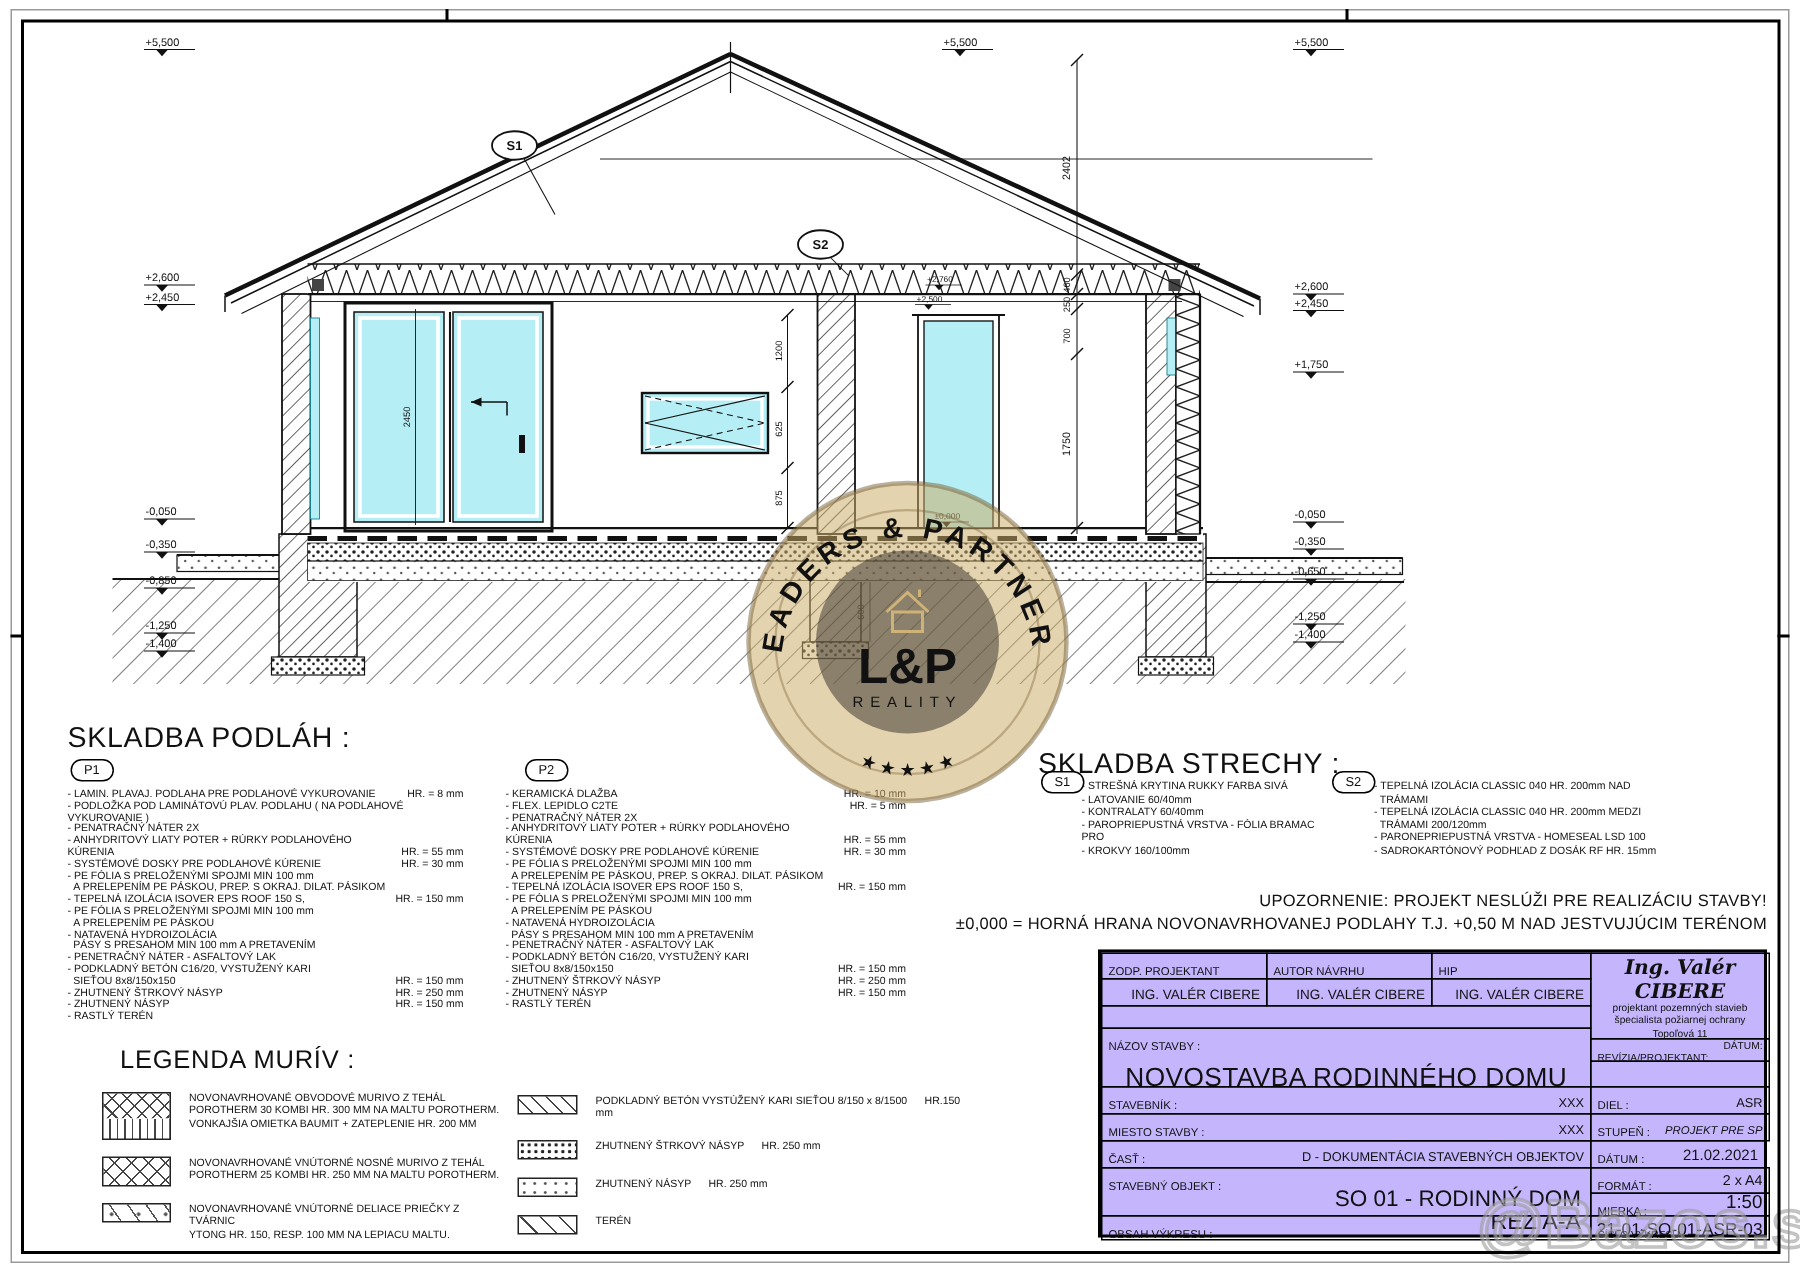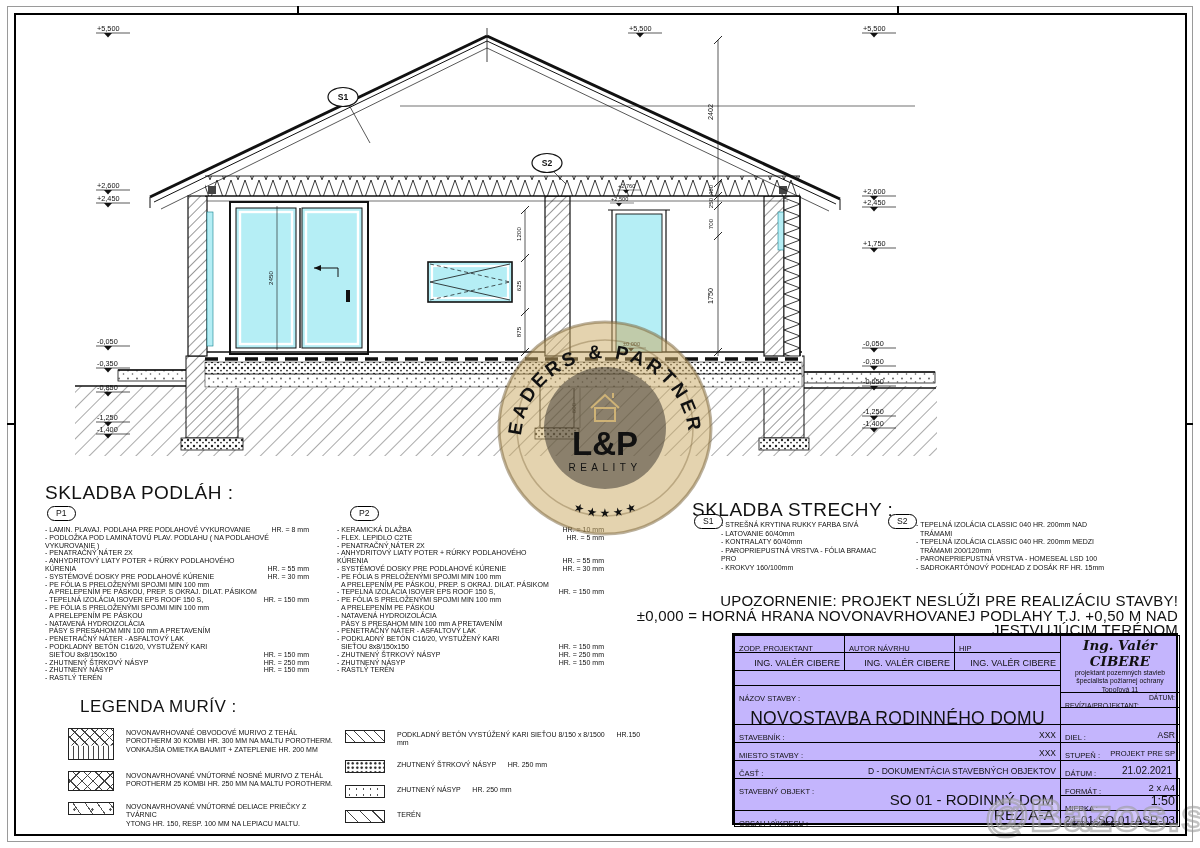--- a/index.html
+++ b/index.html
@@ -21,21 +21,21 @@
   .sec-title{position:absolute;font-size:19px;letter-spacing:0.5px;}
   .oval{position:absolute;display:inline-block;border:1.2px solid #000;border-radius:12px;
         padding:0 8px;height:13px;line-height:13px;font-size:8.6px;background:#fff;}
   .fl-list{position:absolute;}
   .fl-row{display:flex;justify-content:space-between;align-items:flex-end;}
   .fl-text{white-space:pre-wrap;font-size:7px;line-height:7.8px;}
   .fl-hr{white-space:pre;font-size:7px;line-height:7.8px;flex:none;padding-left:4px;}
   .rf-list{position:absolute;}
   .rf-text{display:block;white-space:pre-wrap;font-size:7px;line-height:8.6px;}
   .warning{position:absolute;left:600px;top:594px;width:578px;text-align:right;
-           font-size:15px;line-height:14.5px;letter-spacing:0.2px;}
+           font-size:11px;line-height:14.5px;letter-spacing:0.2px;}
   
   .lg-col{position:absolute;}
   .lg-row{display:flex;align-items:flex-start;margin-bottom:11px;}
   .lg-text{white-space:pre-wrap;font-size:7px;line-height:8.4px;padding-top:1px;}
   .sw{flex:none;width:46px;border:1.4px solid #222;margin-right:12px;background-color:#fff;box-sizing:border-box;}
   .pat-peri{height:32px;background-image:
       repeating-linear-gradient(45deg,rgba(0,0,0,0) 0 6px,#444 6px 7px),
       repeating-linear-gradient(135deg,rgba(0,0,0,0) 0 6px,#444 6px 7px),
       repeating-linear-gradient(90deg,rgba(0,0,0,0) 0 4px,#444 4px 5px);
       background-size:100% 55%,100% 55%,100% 45%;
@@ -605,21 +605,21 @@
       <div class="s-small">špecialista požiarnej ochrany</div>
       <div class="s-small">Topoľová 11</div>
 
     </div>
     <div class="tc" style="left:326px;top:57px;width:120px;height:16px;">
       <span class="lab" style="font-size:6.8px;">REVÍZIA/PROJEKTANT:</span>
       <span class="lab" style="font-size:6.8px;float:right;">DÁTUM:</span>
     </div>
     <div class="tc" style="left:326px;top:72px;width:120px;height:18px;"></div>
     <div class="tc" style="left:326px;top:89px;width:120px;height:19px;"><span class="lab">DIEL :</span><span class="val-r" style="font-size:8.5px;margin-top:15px;">ASR</span></div>
-    <div class="tc" style="left:326px;top:107px;width:120px;height:19px;"><span class="lab">STUPEŇ :</span><span class="val-r" style="font-size:7.6px;">PROJEKT PRE SP</span></div>
+    <div class="tc" style="left:326px;top:107px;width:120px;height:19px;"><span class="lab">STUPEŇ :</span><span class="val-r" style="font-size:7.6px;font-style:italic;">PROJEKT PRE SP</span></div>
     <div class="tc" style="left:326px;top:125px;width:117px;height:19px;"><span class="lab">DÁTUM :</span><span class="val-r" style="font-size:10px;">21.02.2021</span></div>
     <div class="tc" style="left:326px;top:143px;width:120px;height:18px;"><span class="lab">FORMÁT :</span><span class="val-r" style="font-size:9.5px;">2 x A4</span></div>
     <div class="tc" style="left:326px;top:160px;width:120px;height:16px;"><span class="lab">MIERKA :</span><span class="val-r" style="font-size:12.5px;">1:50</span></div>
     <div class="tc" style="left:326px;top:175px;width:120px;height:17px;">
       <span class="lab" style="font-size:6.8px;">ČÍSLO VÝKRESU :</span>
       <span class="val-r" style="font-size:11.5px;bottom:0;">21-01-SO-01-ASR-03</span>
     </div>
   </div>
 
   <svg id="seal" viewBox="0 0 224 224">

